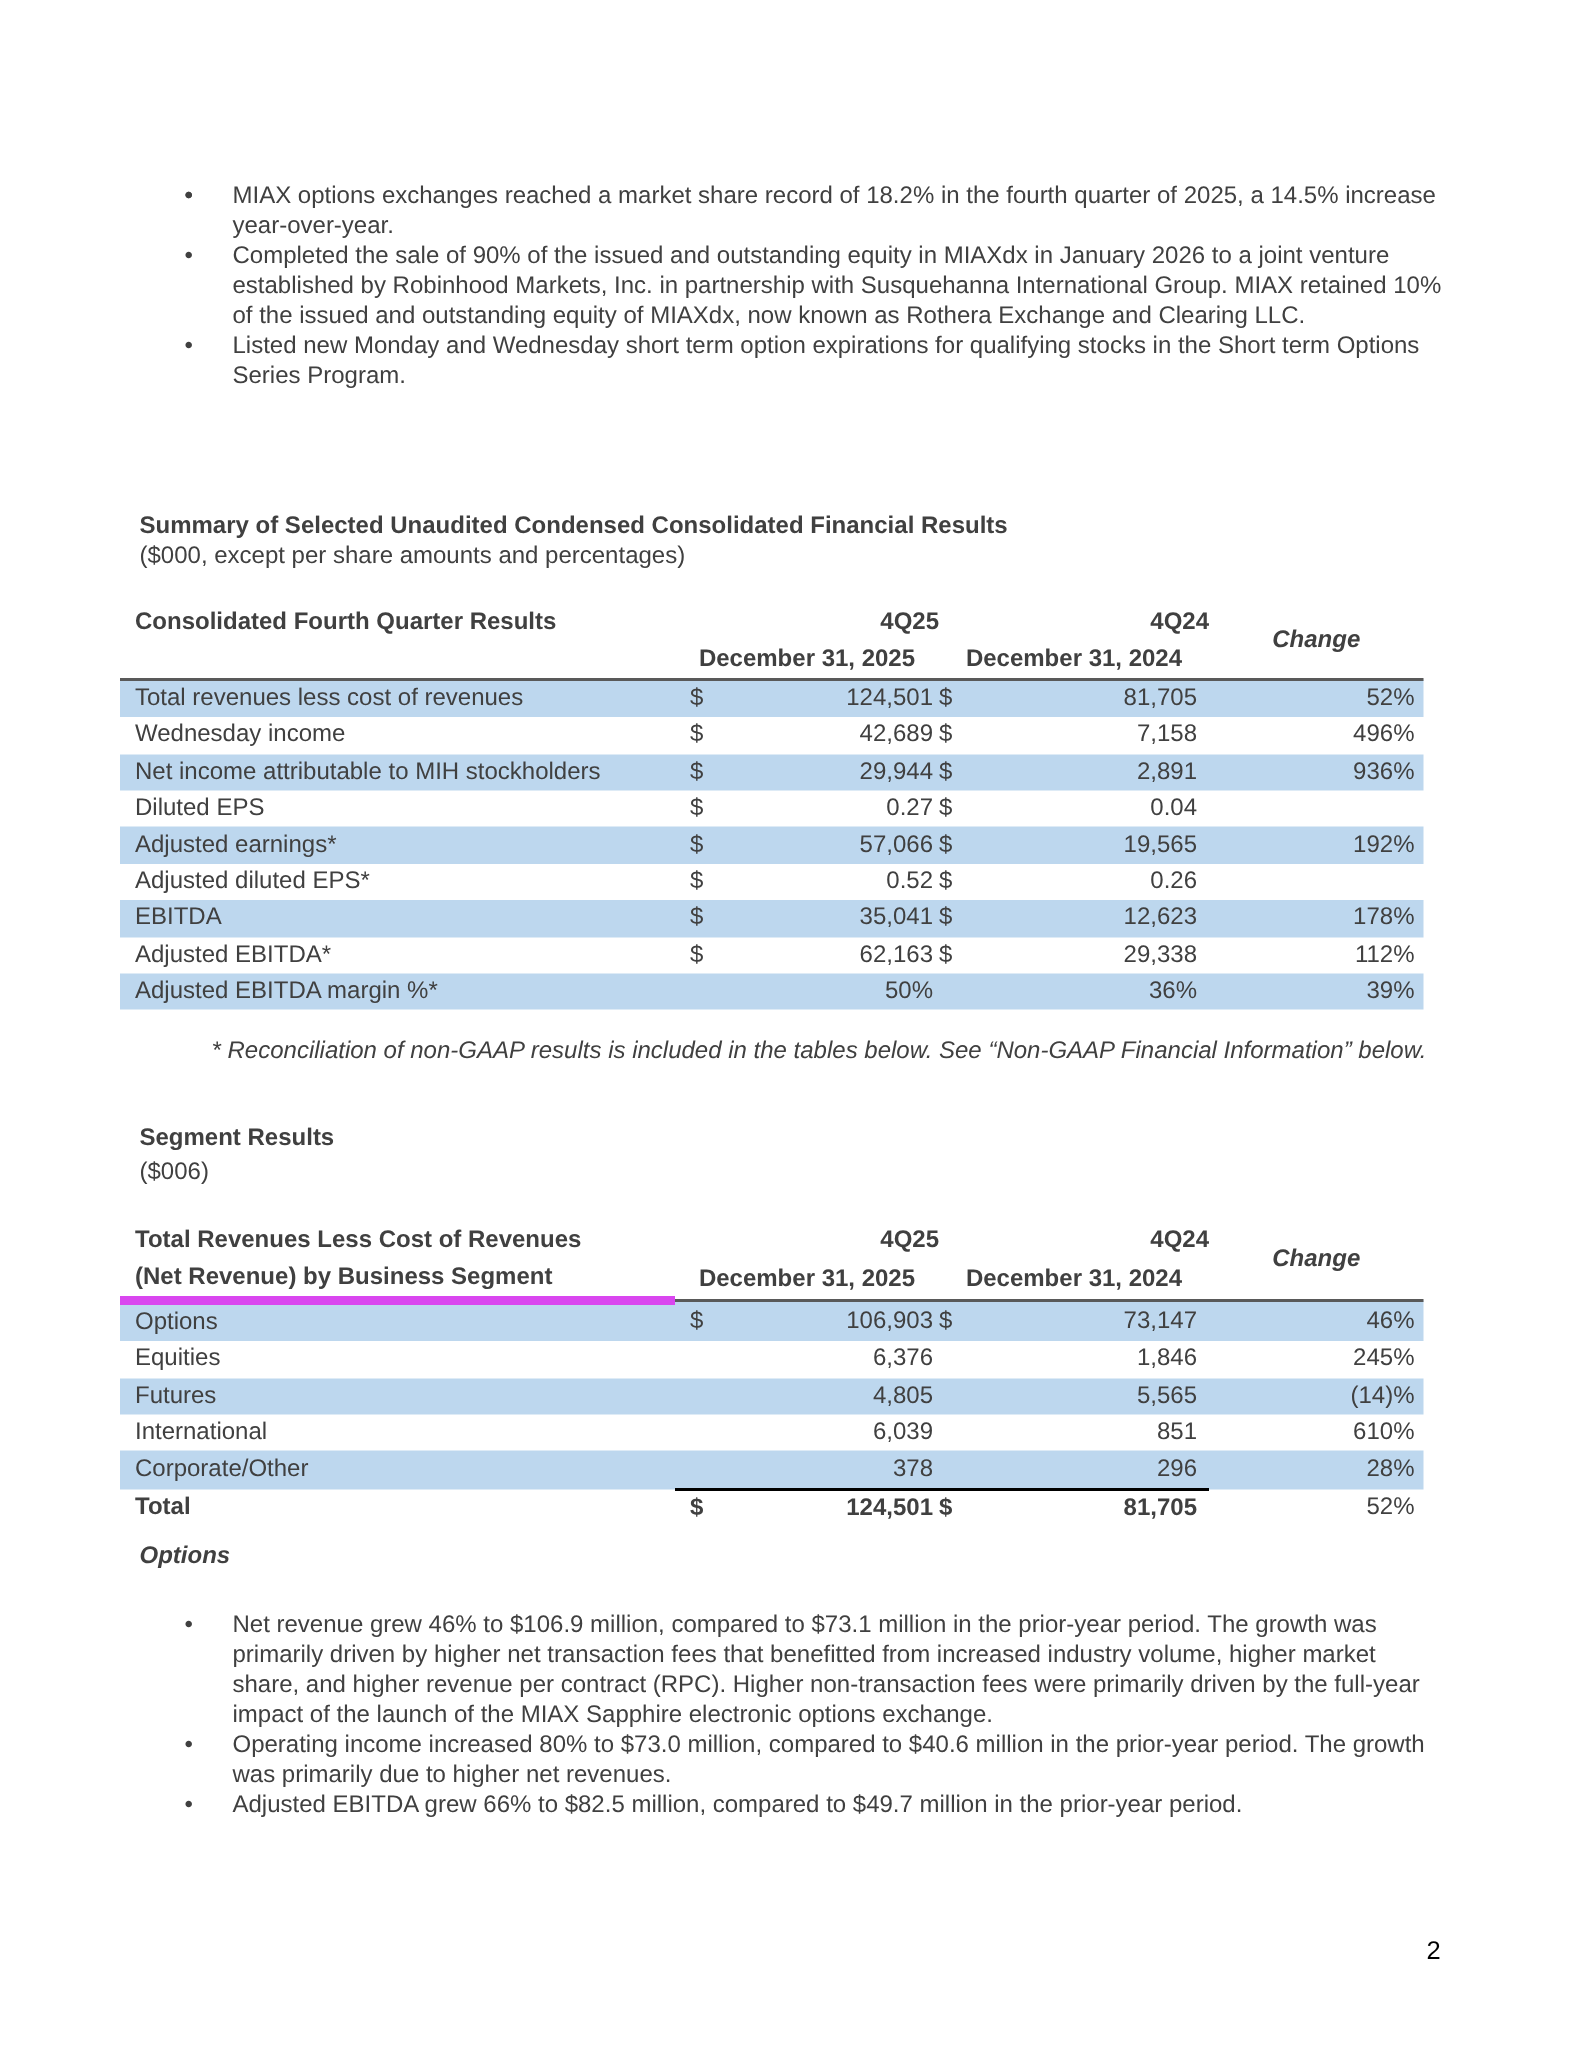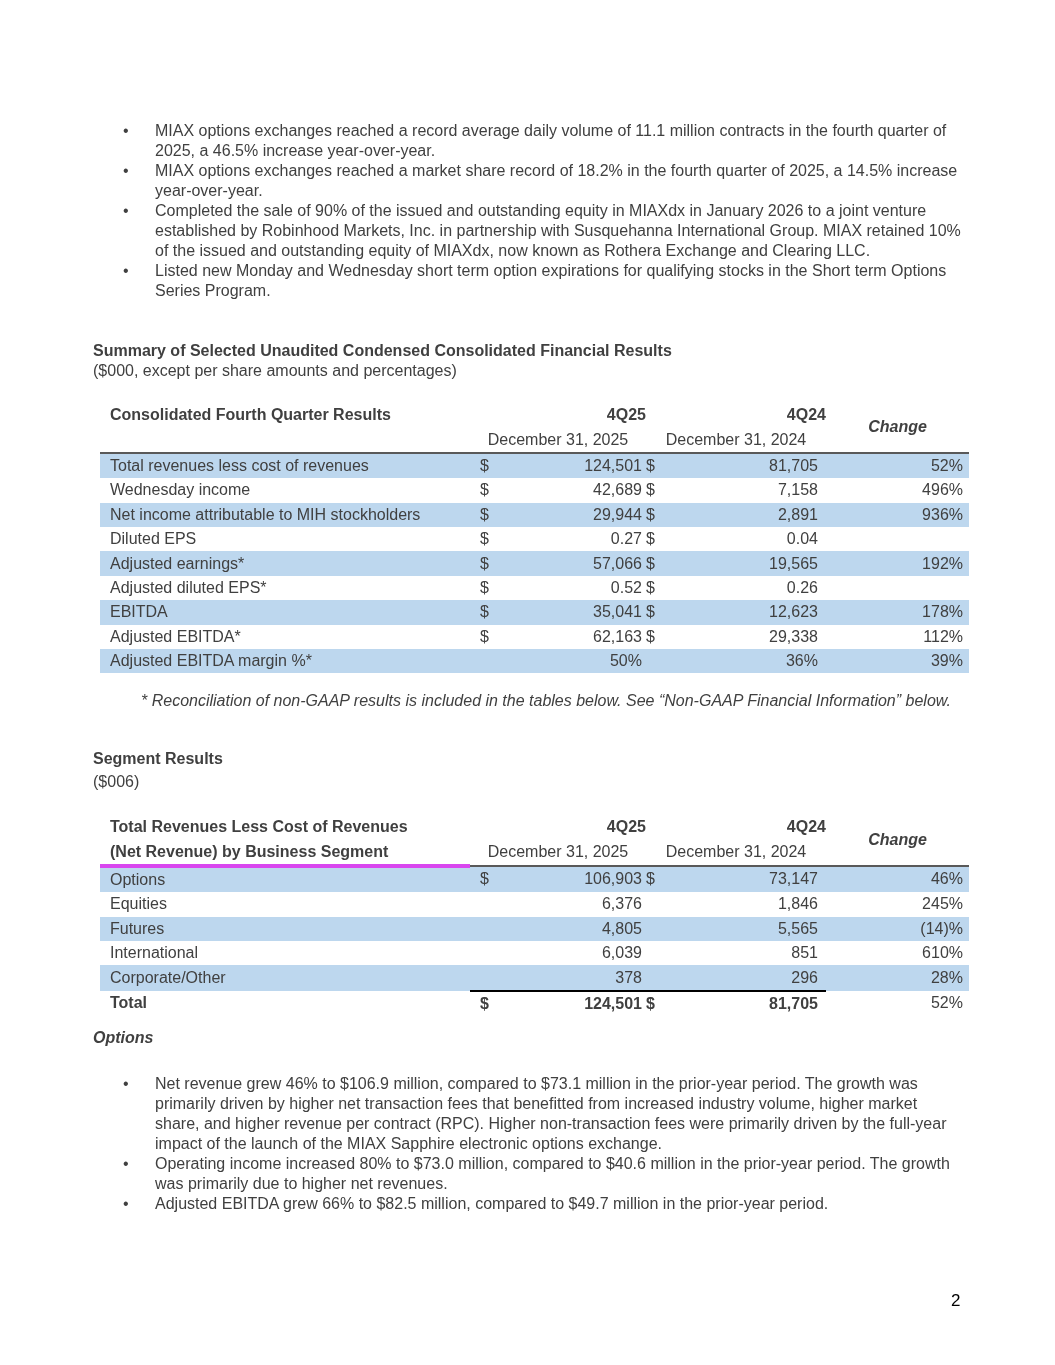--- a/index.html
+++ b/index.html
@@ -8,50 +8,50 @@
     font-family: "Liberation Sans", sans-serif; color: #404040; font-size: 16px;
   }
   .bullets { position: absolute; left: 93px; width: 870px; margin: 0; padding: 0; list-style: none; }
   .bullets li { position: relative; padding-left: 62px; line-height: 20px; }
   .bullets li .dot { position: absolute; left: 30px; top: 0; }
   #top-bullets { top: 121px; }
   #options-bullets { top: 1074px; }
   .heading-bold { position: absolute; left: 93px; font-weight: bold; line-height: 20px; }
   .sub { position: absolute; left: 93px; line-height: 20px; }
 
-  table.fin { position: absolute; left: 100px; width: 869px; border-collapse: collapse; font-size: 16px; }
+  table.fin { position: absolute; left: 80px; width: 869px; border-collapse: collapse; font-size: 16px; }
   table.fin td, table.fin th { padding: 0; height: 24.4px; line-height: 20px; white-space: nowrap; }
   table.fin th { font-weight: bold; }
   .c-label { width: 360px; text-align: left; padding-left: 10px !important; }
   .c-dollar { width: 12px; text-align: left; padding-left: 10px !important; }
   .c-v1 { width: 150px; text-align: right; padding-right: 4px !important; }
   .c-dollar2 { width: 12px; text-align: left; }
   .c-v2 { width: 160px; text-align: right; padding-right: 8px !important; }
   .c-chg { text-align: right; padding-right: 6px !important; }
   tr.shade td { background: #bdd7ee; }
   tr.hdr th, tr.hdr td { background: #fff; }
   tr.hdr-bottom td { border-bottom: 2px solid #595959; }
   .hdr-period { text-align: right; font-weight: bold; }
-  .hdr-date { text-align: center; font-weight: normal; }
+  .hdr-date { text-align: center; font-weight: bold; }
   .hdr-change { text-align: center; font-weight: bold; vertical-align: middle; font-style: italic; }
   #table1 { top: 403px; }
   #table2 { top: 815px; }
   tr.total td { font-weight: bold; }
   tr.total td.c-chg { font-weight: normal; }
   tr.total td.tl { border-top: 2px solid #000; }
 
   .footnote { position: absolute; left: 93px; width: 870px; top: 689px; font-style: italic; line-height: 23px; text-align: justify; margin-left: 48px; }
   .options-title { position: absolute; left: 93px; top: 1028px; font-weight: bold; font-style: italic; line-height: 20px; }
   .page-num { position: absolute; left: 951px; top: 1291px; color: #000; font-size: 17px; }
 </style>
 </head>
 <body>
 
 <ul class="bullets" id="top-bullets">
-  <li><span class="dot">•</span><span>MIAX options exchanges reached a record average daily volume of 11.1 million contracts in the fourth quarter of 2025, a 46.5% increase year-over-year.</span></li>
+  <li><span class="dot">•</span></li>
   <li><span class="dot">•</span><span>MIAX options exchanges reached a market share record of 18.2% in the fourth quarter of 2025, a 14.5% increase year-over-year.</span></li>
   <li><span class="dot">•</span><span>Completed the sale of 90% of the issued and outstanding equity in MIAXdx in January 2026 to a joint venture established by Robinhood Markets, Inc. in partnership with Susquehanna International Group. MIAX retained 10% of the issued and outstanding equity of MIAXdx, now known as Rothera Exchange and Clearing LLC.</span></li>
   <li><span class="dot">•</span><span>Listed new Monday and Wednesday short term option expirations for qualifying stocks in the Short term Options Series Program.</span></li>
 </ul>
 
 <div class="heading-bold" style="top:341px;">Summary of Selected Unaudited Condensed Consolidated Financial Results</div>
 <div class="sub" style="top:361px;">($000, except per share amounts and percentages)</div>
 
 <table class="fin" id="table1">
   <tbody>
@@ -148,21 +148,21 @@
 
 <table class="fin" id="table2">
   <tbody>
       <tr class="hdr">
     <th class="c-label" style="height:22px;">Total Revenues Less Cost of Revenues</th>
     <th colspan="2" class="hdr-period">4Q25</th>
     <th colspan="2" class="hdr-period">4Q24</th>
     <th rowspan="2" class="hdr-change" style="border-bottom:2px solid #595959;">Change</th>
   </tr>
   <tr class="hdr hdr-bottom">
-    <th class="c-label" style="border-bottom:4px solid #d946ef;">(Net Revenue) by Business Segment</th>
+    <th class="c-label" style="border-bottom:6px solid #d946ef;">(Net Revenue) by Business Segment</th>
     <td colspan="2" class="hdr-date">December 31, 2025</td>
     <td colspan="2" class="hdr-date">December 31, 2024</td>
   </tr>
   <tr class="shade">
     <td class="c-label">Options</td>
     <td class="c-dollar">$</td>
     <td class="c-v1">106,903</td>
     <td class="c-dollar2">$</td>
     <td class="c-v2">73,147</td>
     <td class="c-chg">46%</td>

